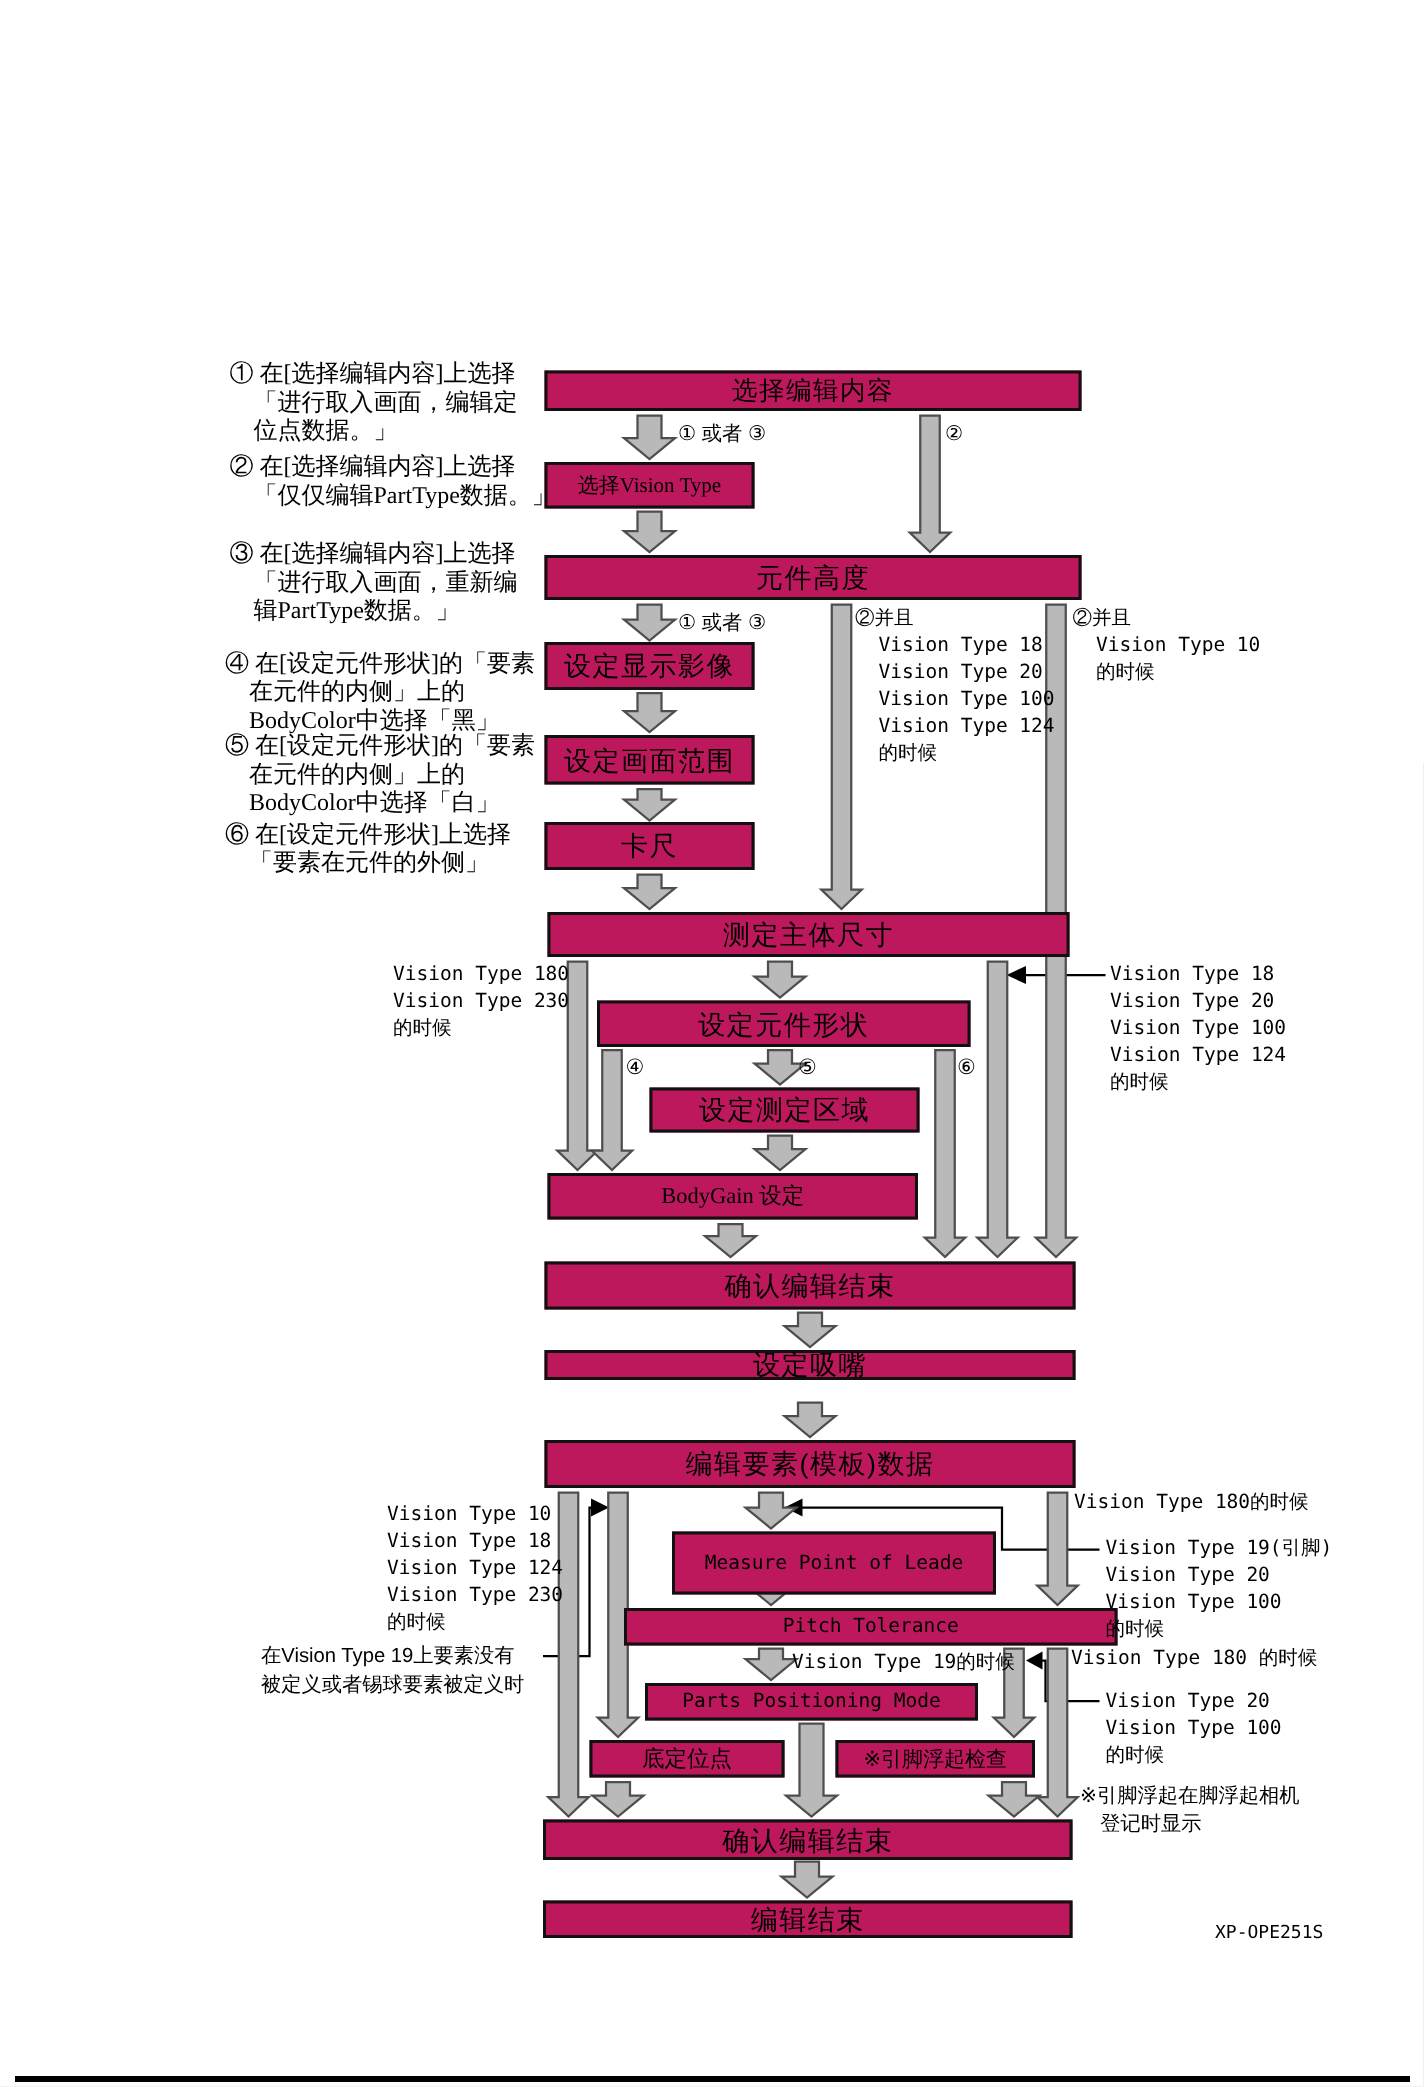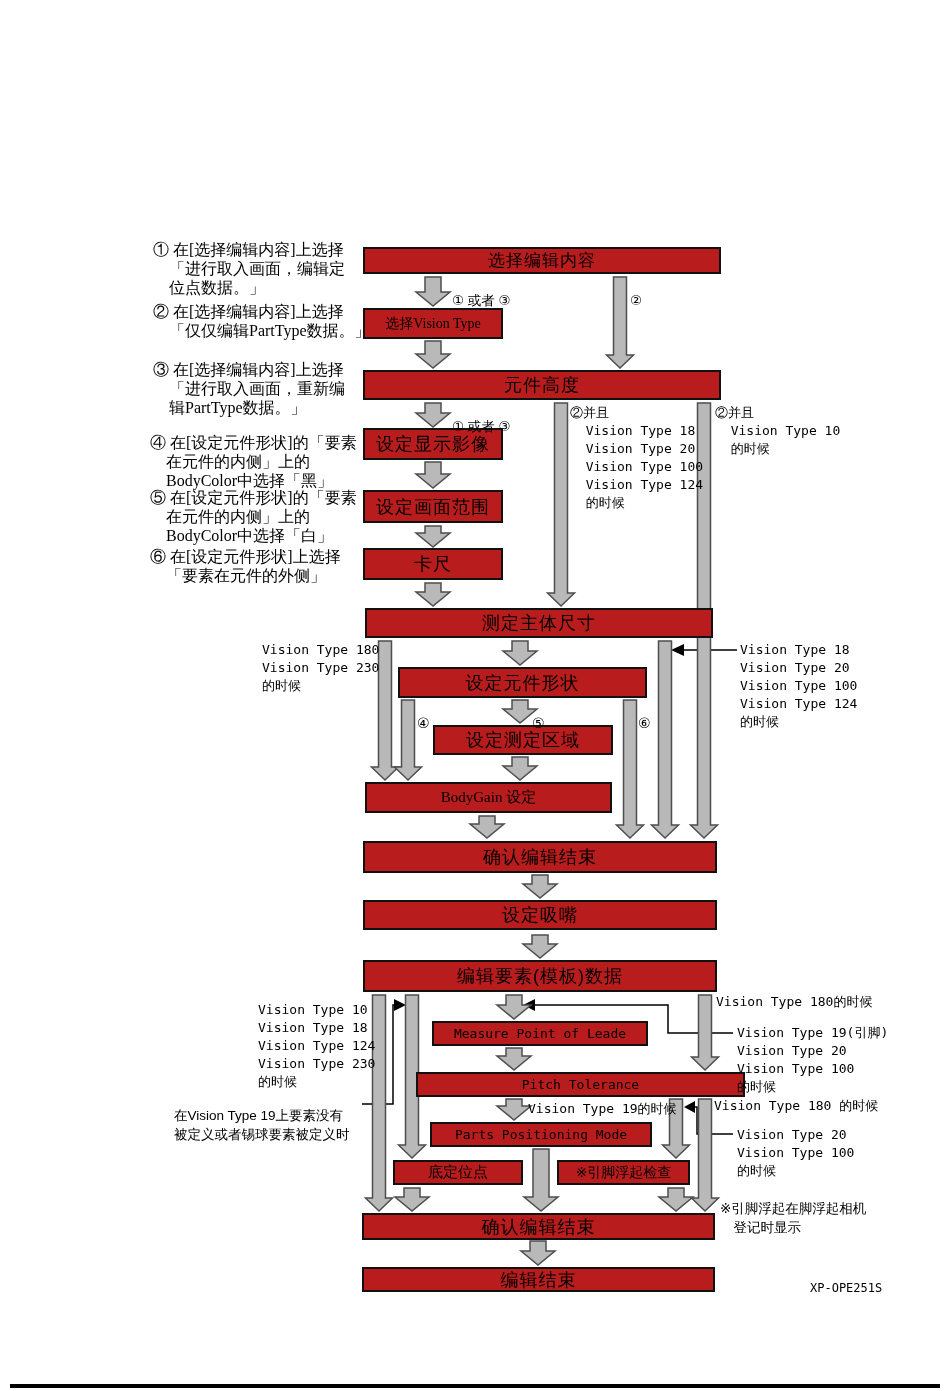--- a/index.html
+++ b/index.html
@@ -3,34 +3,34 @@
 <meta charset="utf-8">
 <style>
   html,body{margin:0;padding:0;background:#e8e8e8;}
   .page{
     position:relative;width:949px;height:1391px;background:#ffffff;
     font-family:"Liberation Sans","DejaVu Sans",sans-serif;color:#000;
     overflow:hidden;margin:0 auto;
   }
   .layer{position:absolute;left:0;top:0;}
   .box{
-    position:absolute;background:#b91c1c;border:2px solid #111;
+    position:absolute;background:#be185d;border:2px solid #111;
     display:flex;align-items:center;justify-content:center;
     box-sizing:border-box;text-align:center;letter-spacing:1px;
   }
   .box-lg{font-size:18px;}
   .box-md{font-size:17px;}
   .box-mix{font-size:14px;font-family:Liberation Serif, serif;letter-spacing:0;}
   .box-mono{font-size:13px;font-family:"DejaVu Sans Mono","Liberation Mono",monospace;letter-spacing:0;}
   .box-sm{font-size:14px;letter-spacing:0;}
   .lbl{
     position:absolute;white-space:pre;font-size:13px;line-height:18px;
     font-family:"DejaVu Sans Mono","Liberation Sans",sans-serif;letter-spacing:0;
   }
-  .lbl-cjk{font-family:"Liberation Sans","DejaVu Sans",sans-serif;font-size:13.5px;line-height:19px;margin-top:12px;}
+  .lbl-cjk{font-family:"Liberation Sans","DejaVu Sans",sans-serif;font-size:13.5px;line-height:19px;}
   .note{
     position:absolute;white-space:pre;font-size:16px;line-height:19px;
     font-family:Liberation Serif, serif;letter-spacing:0;
   }
   .circ{font-size:14px;}
   .doc-code{position:absolute;font-size:12px;font-family:"DejaVu Sans Mono","Liberation Mono",monospace;}
   .footer-rule{position:absolute;left:10px;top:1384px;width:930px;height:4px;background:#000;}
   .fat{fill:#b9b9b9;stroke:#4e4e4e;stroke-width:1.5;}
   .conn{fill:none;stroke:#000;stroke-width:1.5;}
   .conn-head{fill:#000;stroke:none;}
@@ -95,23 +95,23 @@
   <div class="box box-mix" style="left:363px;top:308px;width:140px;height:31px">选择Vision Type</div>
   <div class="box box-lg" style="left:363px;top:370px;width:358px;height:30px">元件高度</div>
   <div class="box box-lg" style="left:363px;top:428px;width:140px;height:32px">设定显示影像</div>
   <div class="box box-lg" style="left:363px;top:490px;width:140px;height:33px">设定画面范围</div>
   <div class="box box-lg" style="left:363px;top:548px;width:140px;height:32px">卡尺</div>
   <div class="box box-lg" style="left:365px;top:608px;width:348px;height:30px">测定主体尺寸</div>
   <div class="box box-lg" style="left:398px;top:667px;width:249px;height:31px">设定元件形状</div>
   <div class="box box-lg" style="left:433px;top:725px;width:180px;height:30px">设定测定区域</div>
   <div class="box box-mix" style="left:365px;top:782px;width:247px;height:31px;font-size:15px">BodyGain 设定</div>
   <div class="box box-lg" style="left:363px;top:841px;width:354px;height:32px">确认编辑结束</div>
-  <div class="box box-lg" style="left:363px;top:900px;width:354px;height:30px">设定吸嘴</div>
+  <div class="box box-lg" style="left:363px;top:900px;width:354px;height:20px">设定吸嘴</div>
   <div class="box box-lg" style="left:363px;top:960px;width:354px;height:32px">编辑要素(模板)数据</div>
-  <div class="box box-mono" style="left:432px;top:1021px;width:216px;height:25px">Measure Point of Leade</div>
+  <div class="box box-mono" style="left:448px;top:1021px;width:216px;height:42px">Measure Point of Leade</div>
   <div class="box box-mono" style="left:416px;top:1072px;width:329px;height:25px">Pitch Tolerance</div>
   <div class="box box-mono" style="left:430px;top:1122px;width:222px;height:25px">Parts Positioning Mode</div>
   <div class="box box-sm" style="left:393px;top:1160px;width:130px;height:25px;font-size:15px">底定位点</div>
   <div class="box box-sm" style="left:557px;top:1160px;width:133px;height:25px">※引脚浮起检查</div>
   <div class="box box-lg" style="left:362px;top:1213px;width:353px;height:27px">确认编辑结束</div>
   <div class="box box-lg" style="left:362px;top:1267px;width:353px;height:25px">编辑结束</div>
 
   <div class="note" style="left:153px;top:240px">① 在[选择编辑内容]上选择
 　「进行取入画面，编辑定
 　位点数据。」</div>

